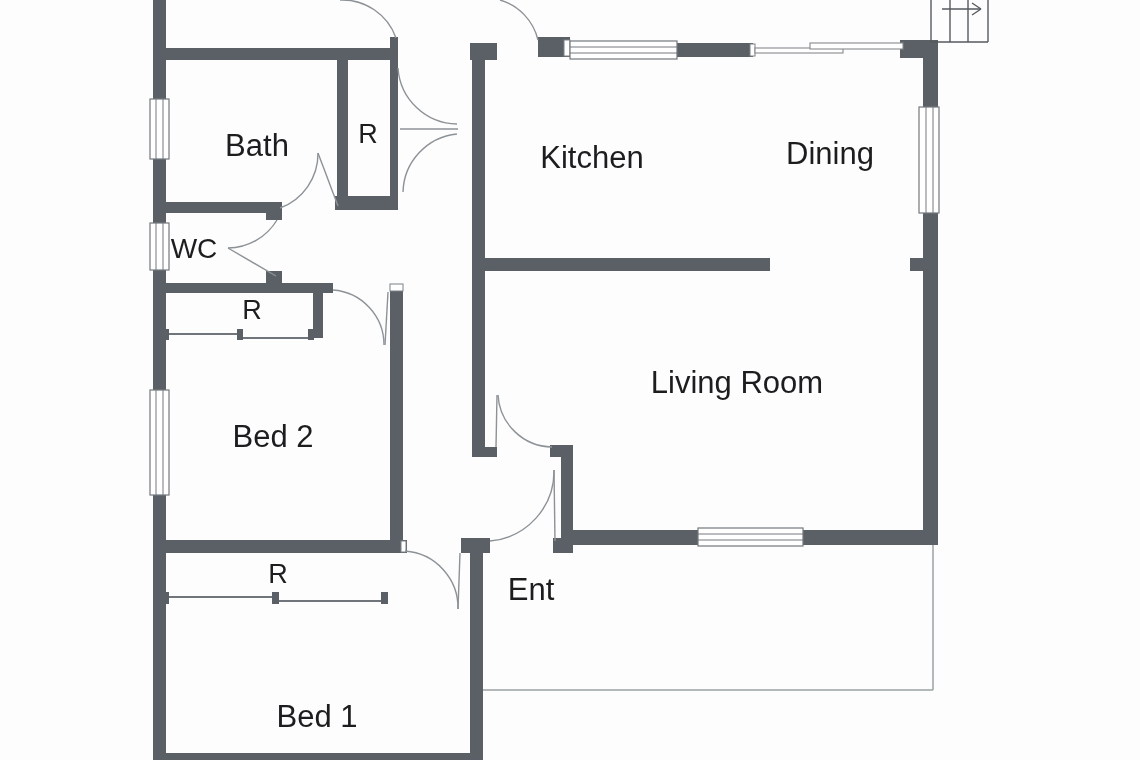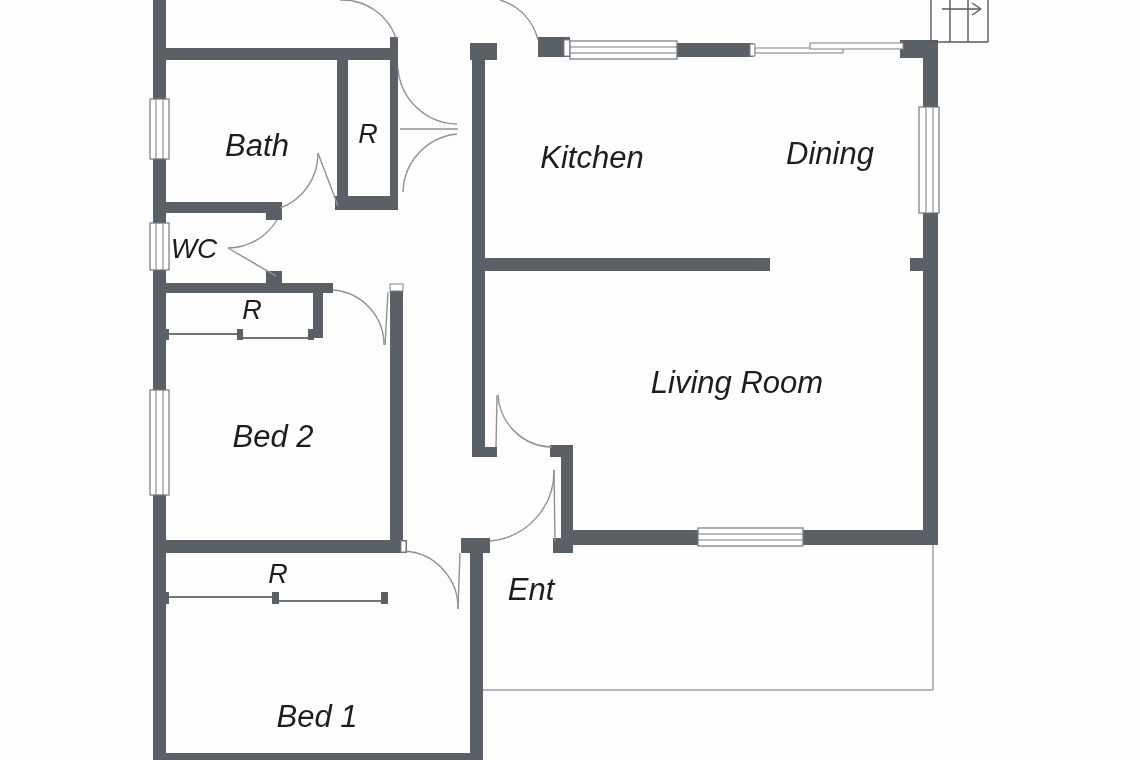--- a/index.html
+++ b/index.html
@@ -1,16 +1,16 @@
 <!DOCTYPE html>
 <html><head>
 <meta charset="utf-8">
 <style>
   html,body{margin:0;padding:0;background:#ffffff;}
-  .plan-wrap{position:relative;width:1140px;height:760px;background:#fdfdfd;overflow:hidden;font-style:italic;}
+  .plan-wrap{position:relative;width:1140px;height:760px;background:#fdfdfd;overflow:hidden;}
   svg{display:block;}
   .wall{fill:#5b6066;stroke:none;}
   .jamb{fill:#ffffff;stroke:#7d8287;stroke-width:1;}
   .win{fill:#ffffff;stroke:#74797e;stroke-width:1.2;}
   .winline{stroke:#74797e;stroke-width:1;fill:none;}
   .thinwin{fill:#ffffff;stroke:#85898d;stroke-width:1.1;}
   .door{fill:none;stroke:#8d9297;stroke-width:1.4;}
   .track{stroke:#6f757b;stroke-width:1.8;fill:none;}
   .trackcap{fill:#5b6066;}
   .patio{stroke:#9aa0a5;stroke-width:1.5;fill:none;}

